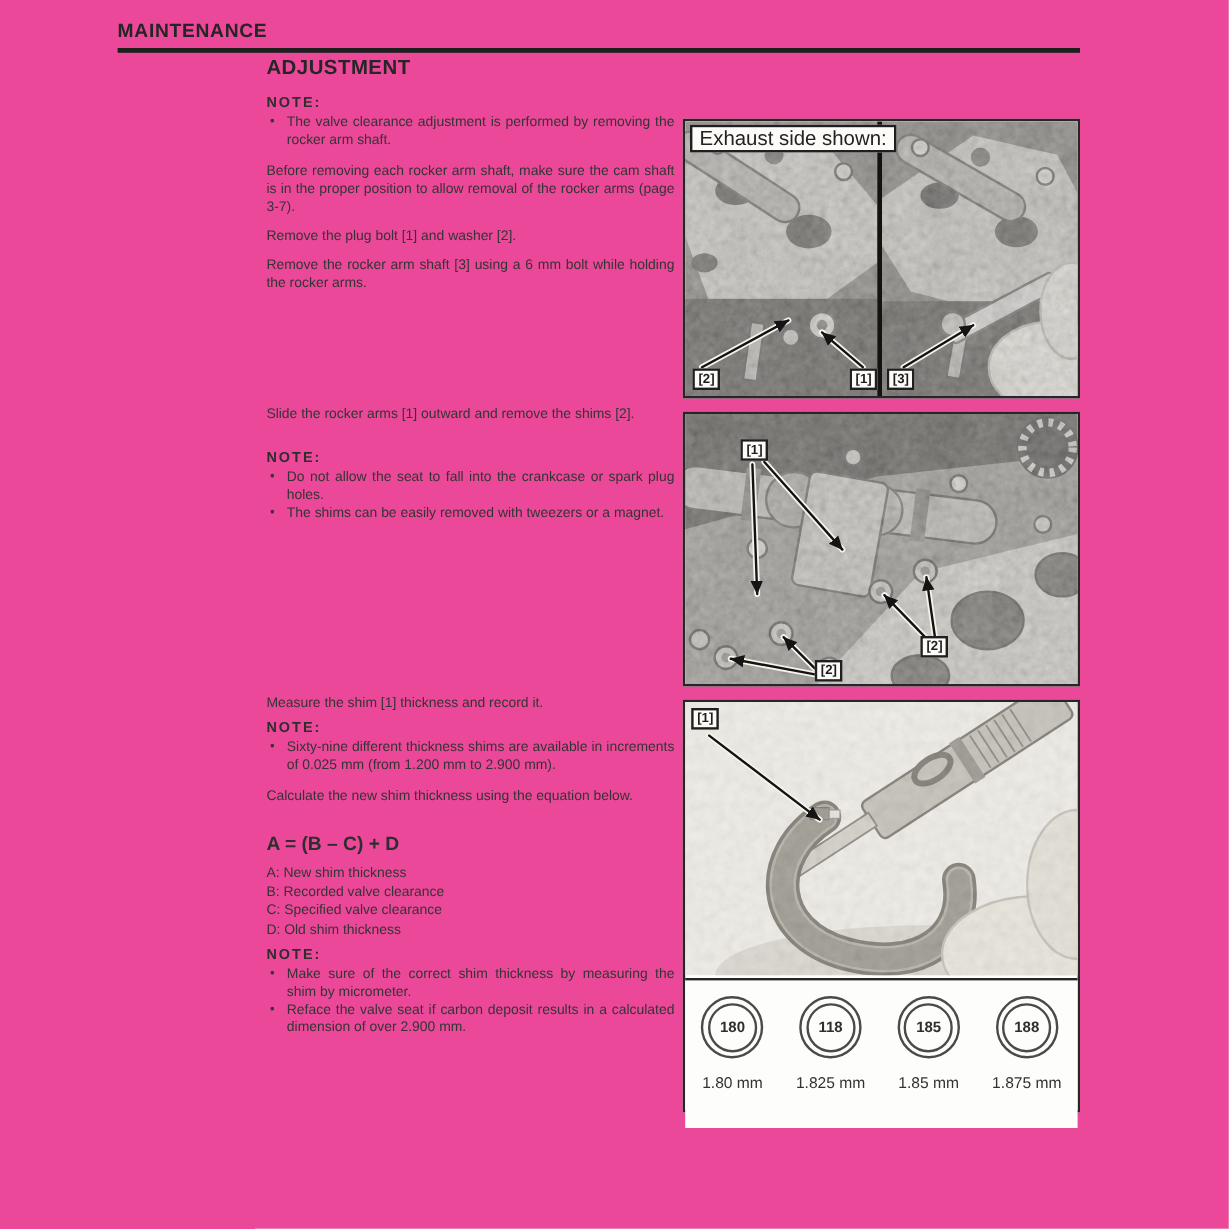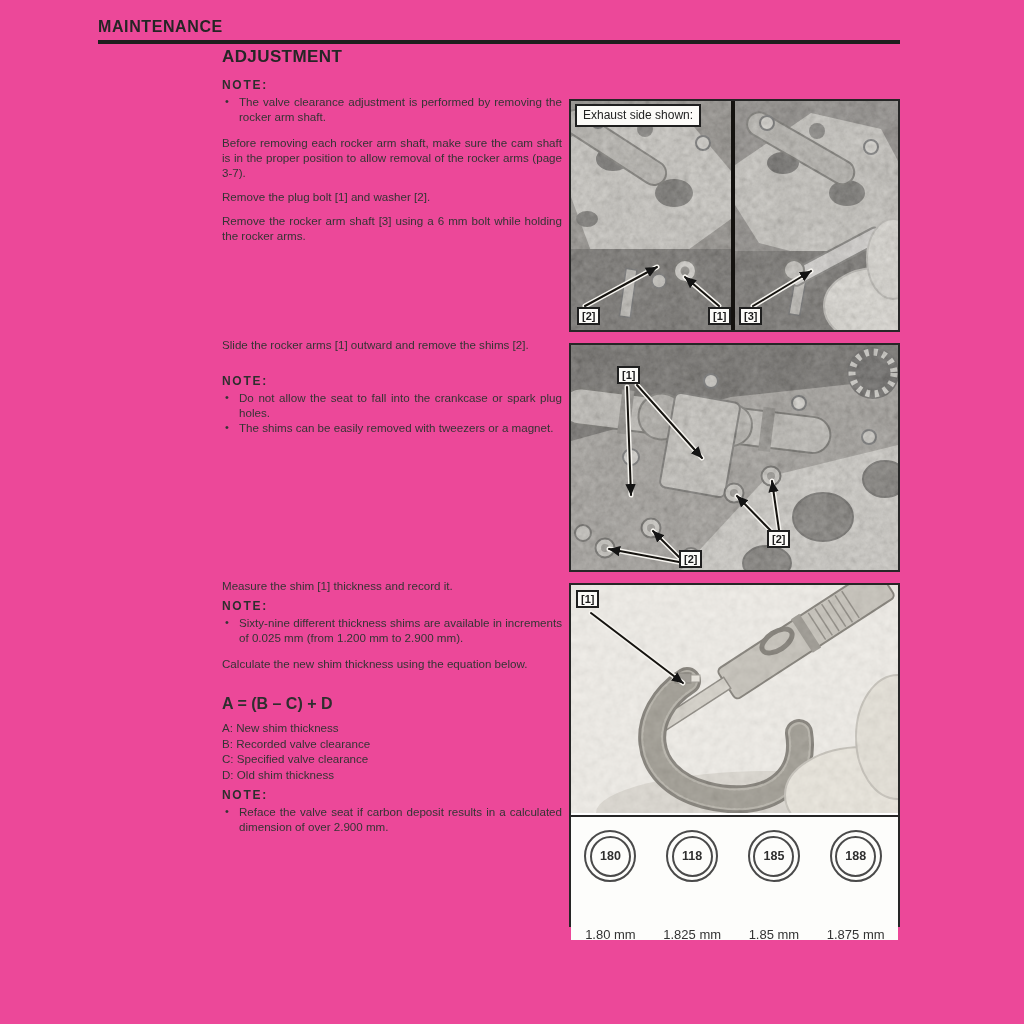--- a/index.html
+++ b/index.html
@@ -24,27 +24,27 @@
   #fig1{left:569px;top:99px;width:331px;height:233px;}
   #fig2{left:569px;top:343px;width:331px;height:229px;}
   #fig3{left:569px;top:583px;width:331px;height:344px;}
   .photo{position:relative;width:100%;overflow:hidden;}
   #fig1 .photo{height:229px;}
   #fig2 .photo{height:225px;}
   #fig3 .photo{height:228px;}
   .photo svg{display:block;width:100%;height:100%;}
   .callout{position:absolute;background:#fcfbf8;border:2px solid #1f1f1f;font-size:11px;
            font-weight:bold;line-height:14px;padding:0 3px;color:#1d1d1d;}
-  .extag{position:absolute;background:#fcfbf8;border:2px solid #1f1f1f;font-size:12px;
+  .extag{position:absolute;background:#fcfbf8;border:2px solid #1f1f1f;font-size:17px;
          line-height:17px;padding:1px 6px;color:#222;}
   
   .shim-row{position:absolute;left:0;top:230px;width:327px;height:110px;background:#fdfdfb;
             border-top:2px solid #262626;display:flex;justify-content:space-around;
             align-items:flex-start;padding-top:13px;box-sizing:content-box;}
-  .shim{display:flex;flex-direction:column;align-items:center;gap:32px;}
+  .shim{display:flex;flex-direction:column;align-items:center;}
   .ring-outer{width:52px;height:52px;border:2.5px solid #4a4a4a;border-radius:50%;
               display:flex;align-items:center;justify-content:center;box-sizing:border-box;}
   .ring-inner{width:41px;height:41px;border:2.5px solid #4a4a4a;border-radius:50%;
               display:flex;align-items:center;justify-content:center;box-sizing:border-box;}
   .shim-num{font-size:12.5px;font-weight:bold;color:#2f2f2f;}
   .shim-size{margin-top:13px;font-size:13px;color:#333;}
 </style>
 </head>
 <body>
 
@@ -112,20 +112,21 @@
   <div class="abs col" style="top:720px">
     <div class="legend-line">A: New shim thickness</div>
     <div class="legend-line">B: Recorded valve clearance</div>
     <div class="legend-line">C: Specified valve clearance</div>
     <div class="legend-line">D: Old shim thickness</div>
   </div>
 
   <div class="abs col" style="top:788px">
     <div class="note-label">NOTE:</div>
     <ul class="bullets">
+      <li>Make sure of the correct shim thickness by measuring the shim by micrometer.</li>
       <li>Reface the valve seat if carbon deposit results in a calculated dimension of over 2.900 mm.</li>
     </ul>
   </div>
 
   <div class="figure" id="fig1">
     <div class="photo">
       <svg viewBox="0 0 327 229" preserveAspectRatio="none">
         <defs>
           <clipPath id="c1l">
               <rect x="0" y="0" width="160" height="229"></rect>

